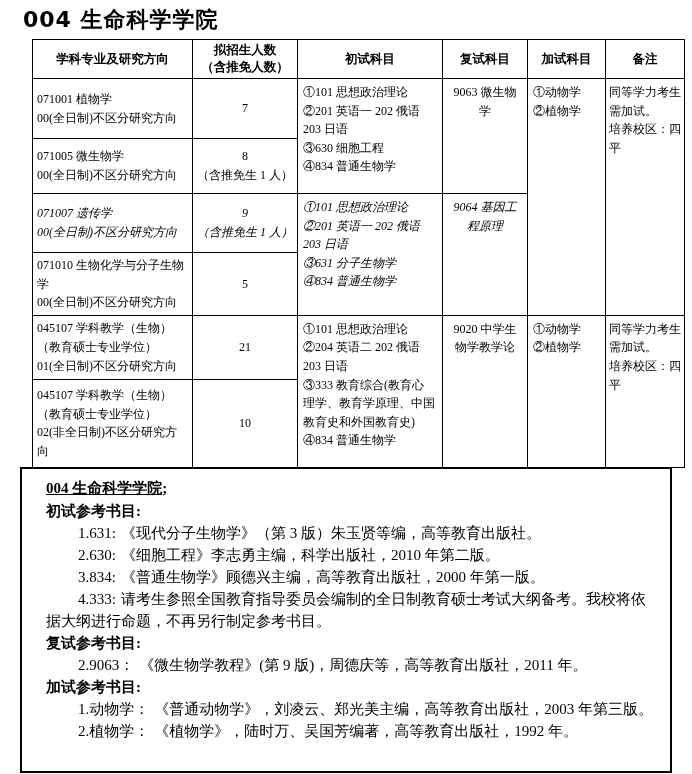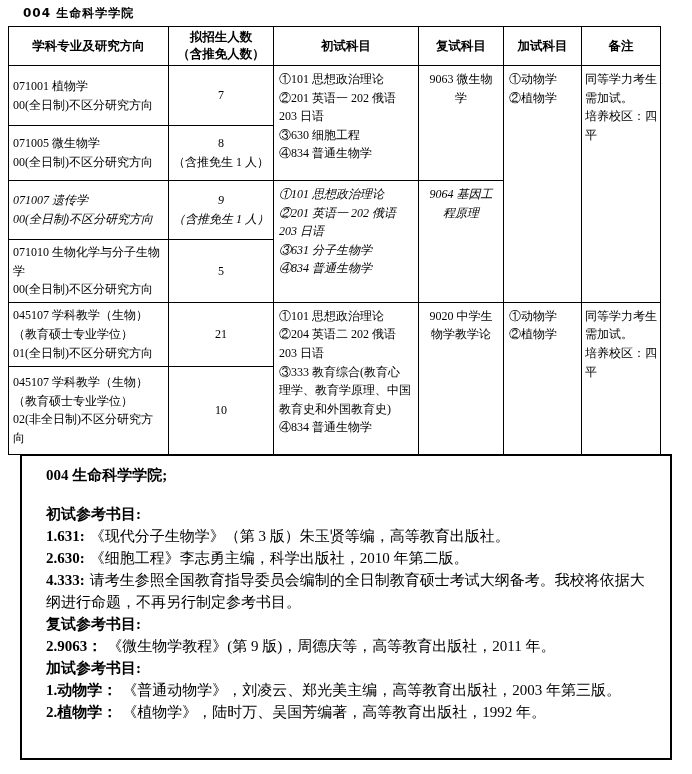--- a/index.html
+++ b/index.html
@@ -4,26 +4,26 @@
 <style>
   html, body { margin: 0; padding: 0; }
   body {
     width: 692px; height: 774px;
     background: #ffffff; color: #000;
     font-family: "Liberation Serif", "DejaVu Serif", serif;
     overflow: hidden; position: relative;
   }
   .page-title {
     font-family: "DejaVu Sans", "Liberation Sans", sans-serif;
-    font-weight: bold; font-size: 12px;
+    font-weight: bold; font-size: 22px;
     margin: 5px 0 4px 23px; letter-spacing: 1px;
   }
   table.adm {
     border-collapse: collapse; table-layout: fixed;
-    width: 652px; margin-left: 8px;
+    width: 652px; margin-left: 32px;
   }
   table.adm th, table.adm td {
     border: 1px solid #000;
     font-size: 12px;
     line-height: 1.55;
   }
   table.adm th {
     font-weight: bold; font-size: 12.5px;
     text-align: center; vertical-align: middle;
     padding: 2px 2px; height: 34px; line-height: 1.35;
@@ -43,25 +43,25 @@
   tbody tr:nth-child(6) { height: 88px; }
   .ref-box {
     box-sizing: border-box;
     width: 652px; min-height: 306px;
     margin: -1px 0 0 20px;
     border: 2px solid #000;
     padding: 8px 12px 10px 24px;
     font-size: 15px; line-height: 22px;
   }
   .ref-title {
-    font-weight: bold; 
-    display: inline-block; margin-bottom: 17px;
+    font-weight: bold; text-decoration: underline;
+    display: inline-block; margin-bottom: 1px;
   }
   .ref-heading { font-weight: bold; }
-  .ref-item-label { font-weight: bold; margin-right: 5px; }
+  .ref-item-label { font-weight: normal; margin-right: 5px; margin-left: 32px; }
 </style>
 </head>
 <body>
 
 <div class="page-title">004 生命科学学院</div>
 
 <table class="adm">
   <colgroup>
     <col style="width:160px">
       <col style="width:105px">
@@ -158,20 +158,23 @@
   <div><span class="ref-title">004 生命科学学院;</span></div>
 
   <div class="ref-heading">初试参考书目:</div>
   <div class="ref-item">
     <span class="ref-item-label">1.631:</span><span>《现代分子生物学》（第 3 版）朱玉贤等编，高等教育出版社。</span>
   </div>
   <div class="ref-item">
     <span class="ref-item-label">2.630:</span><span>《细胞工程》李志勇主编，科学出版社，2010 年第二版。</span>
   </div>
   <div class="ref-item">
+    <span class="ref-item-label">3.834:</span><span>《普通生物学》顾德兴主编，高等教育出版社，2000 年第一版。</span>
+  </div>
+  <div class="ref-item">
     <span class="ref-item-label">4.333:</span><span>请考生参照全国教育指导委员会编制的全日制教育硕士考试大纲备考。我校将依据大纲进行命题，不再另行制定参考书目。</span>
   </div>
 
   <div class="ref-heading">复试参考书目:</div>
   <div class="ref-item">
     <span class="ref-item-label">2.9063：</span><span>《微生物学教程》(第 9 版)，周德庆等，高等教育出版社，2011 年。</span>
   </div>
 
   <div class="ref-heading">加试参考书目:</div>
   <div class="ref-item">

